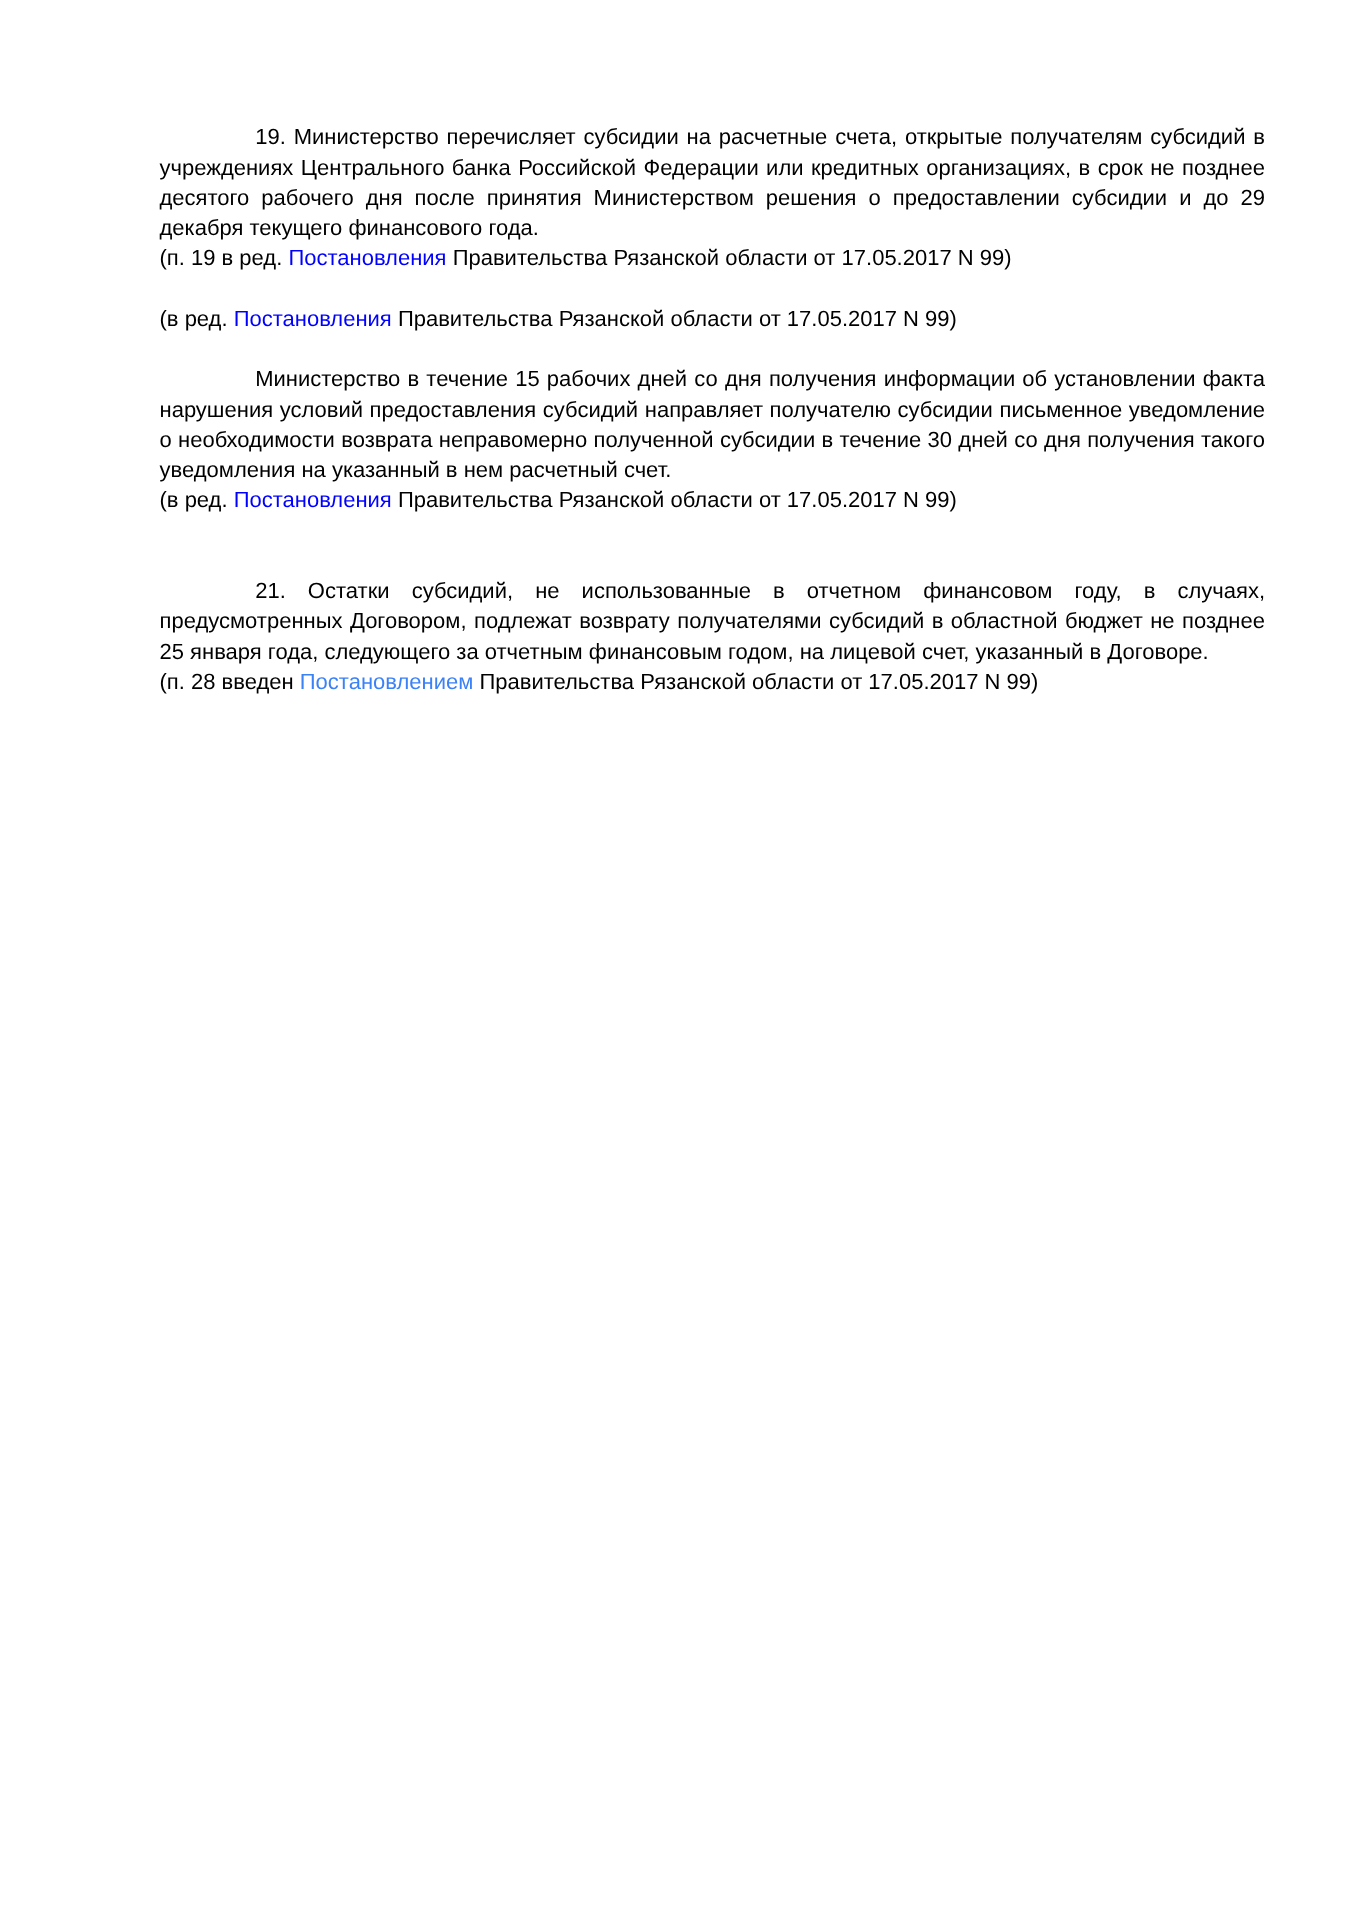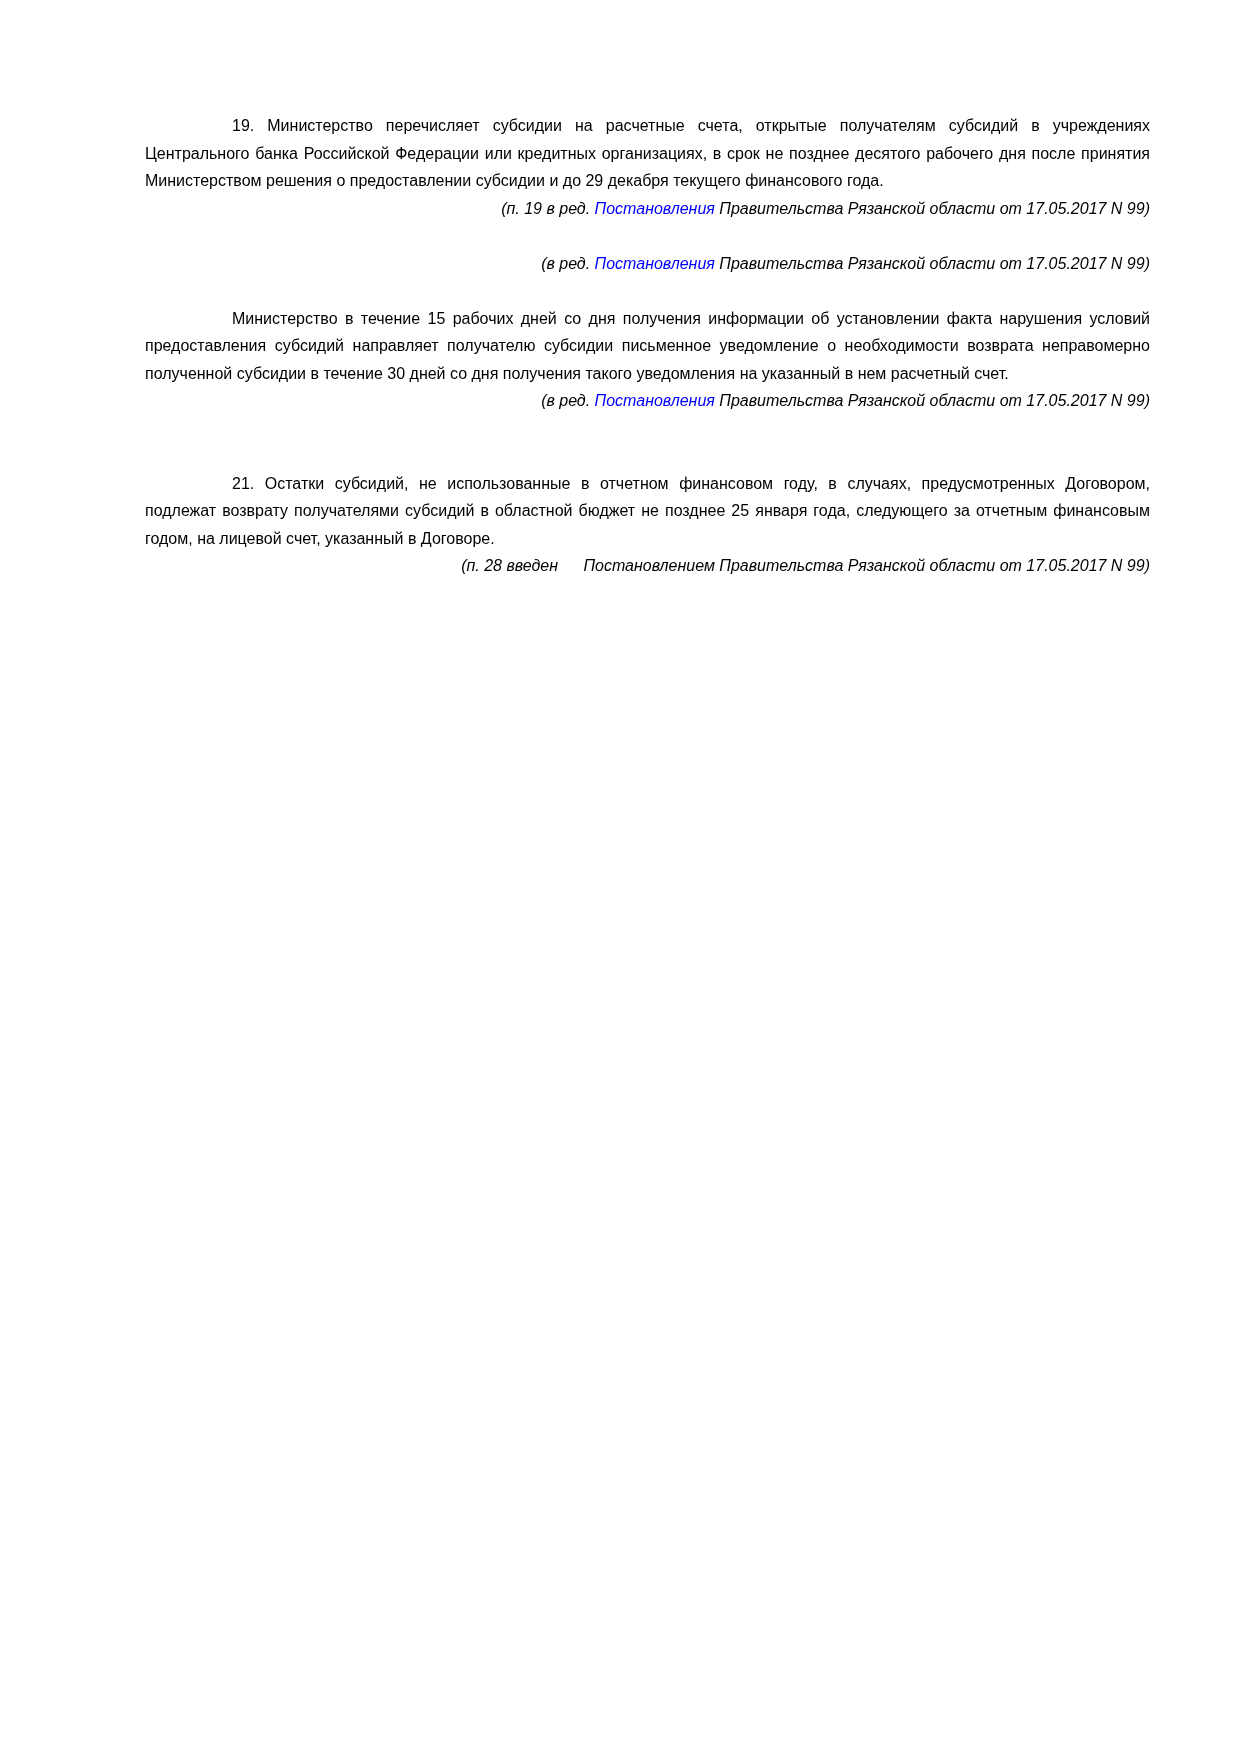--- a/index.html
+++ b/index.html
@@ -8,37 +8,36 @@
     background: #ffffff;
   }
   .page {
     position: relative;
     width: 1240px;
     height: 1754px;
     box-sizing: border-box;
     padding: 112px 90px 40px 145px;
     background: #ffffff;
     font-family: "Liberation Sans", sans-serif;
-    font-size: 16px;
+    font-size: 20px;
     line-height: 27.5px;
     color: #000000;
     overflow: hidden;
   }
   p {
     margin: 0;
     padding: 0;
   }
   p.body {
     text-align: justify;
     text-indent: 87px;
   }
   p.ref {
-    text-align: right;
+    text-align: left;
     text-indent: 0;
-    font-style: italic;
   }
   p.spacer {
     height: 27.5px;
   }
   a.doclink {
     text-decoration: none;
     cursor: pointer;
   }
 </style>
 </head>
@@ -48,14 +47,14 @@
     <p class="body"><span>19. Министерство перечисляет субсидии на расчетные счета, открытые получателям субсидий в учреждениях Центрального банка Российской Федерации или кредитных организациях, в срок не позднее десятого рабочего дня после принятия Министерством решения о предоставлении субсидии и до 29 декабря текущего финансового года.</span></p>
     <p class="ref"><span>(п. 19 в ред. </span><a class="doclink" href="#" style="color: rgb(0, 0, 255);">Постановления</a><span> Правительства Рязанской области от 17.05.2017 N 99)</span></p>
     <p class="spacer"></p>
     <p class="ref"><span>(в ред. </span><a class="doclink" href="#" style="color: rgb(0, 0, 255);">Постановления</a><span> Правительства Рязанской области от 17.05.2017 N 99)</span></p>
     <p class="spacer"></p>
     <p class="body"><span>Министерство в течение 15 рабочих дней со дня получения информации об установлении факта нарушения условий предоставления субсидий направляет получателю субсидии письменное уведомление о необходимости возврата неправомерно полученной субсидии в течение 30 дней со дня получения такого уведомления на указанный в нем расчетный счет.</span></p>
     <p class="ref"><span>(в ред. </span><a class="doclink" href="#" style="color: rgb(0, 0, 255);">Постановления</a><span> Правительства Рязанской области от 17.05.2017 N 99)</span></p>
     <p class="spacer"></p>
     <p class="spacer"></p>
     <p class="body"><span>21. Остатки субсидий, не использованные в отчетном финансовом году, в случаях, предусмотренных Договором, подлежат возврату получателями субсидий в областной бюджет не позднее 25 января года, следующего за отчетным финансовым годом, на лицевой счет, указанный в Договоре.</span></p>
-    <p class="ref"><span>(п. 28 введен </span><a class="doclink" href="#" style="color: #000000; margin-left: 21px;">Постановлением</a><span> Правительства Рязанской области от 17.05.2017 N 99)</span></p>
+    <p class="ref"><span>(п. 28 введен </span><a class="doclink" href="#" style="color: #3b82f6;">Постановлением</a><span> Правительства Рязанской области от 17.05.2017 N 99)</span></p>
   </div>
 
 </body></html>

